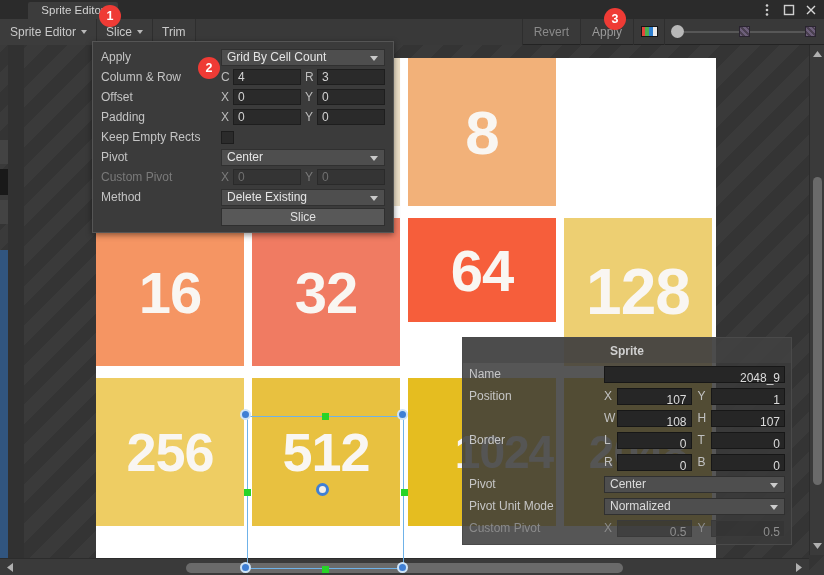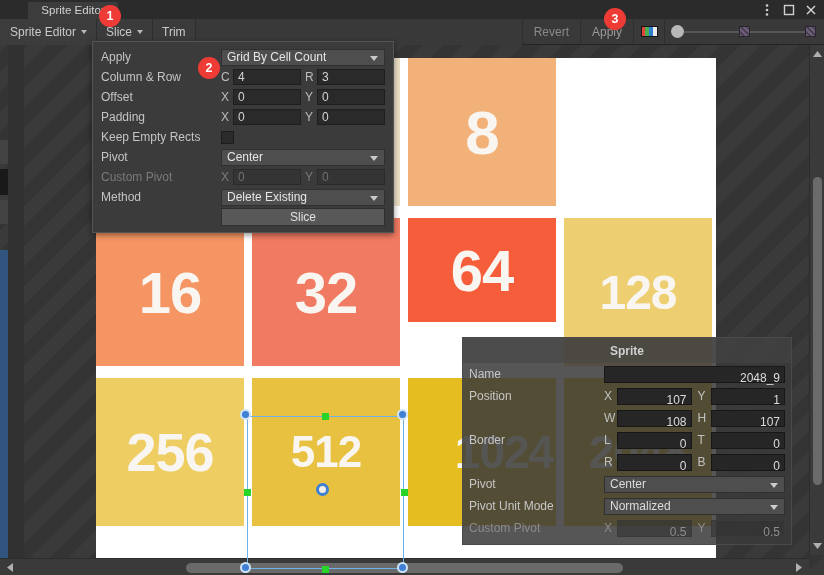--- a/index.html
+++ b/index.html
@@ -266,27 +266,27 @@
         </div>
         <div class="tile" style="left: 0px; top: 160px; width: 148px; height: 148px; background: rgb(245, 149, 99); color: rgb(249, 246, 242); font-size: 58px;">
           <span>16</span>
         </div>
         <div class="tile" style="left: 156px; top: 160px; width: 148px; height: 148px; background: rgb(240, 123, 98); color: rgb(249, 246, 242); font-size: 58px;">
           <span>32</span>
         </div>
         <div class="tile" style="left: 312px; top: 160px; width: 148px; height: 104px; background: rgb(246, 94, 59); color: rgb(249, 246, 242); font-size: 58px;">
           <span>64</span>
         </div>
-        <div class="tile" style="left: 468px; top: 160px; width: 148px; height: 148px; background: rgb(237, 207, 114); color: rgb(249, 246, 242); font-size: 48px;">
+        <div class="tile" style="left: 468px; top: 160px; width: 148px; height: 148px; background: rgb(237, 207, 114); color: rgb(249, 246, 242); font-size: 64px;">
           <span>128</span>
         </div>
         <div class="tile" style="left: 0px; top: 320px; width: 148px; height: 148px; background: rgb(238, 205, 99); color: rgb(249, 246, 242); font-size: 54px;">
           <span>256</span>
         </div>
-        <div class="tile" style="left: 156px; top: 320px; width: 148px; height: 148px; background: rgb(232, 193, 64); color: rgb(249, 246, 242); font-size: 44px;">
+        <div class="tile" style="left: 156px; top: 320px; width: 148px; height: 148px; background: rgb(232, 193, 64); color: rgb(249, 246, 242); font-size: 54px;">
           <span>512</span>
         </div>
         <div class="tile" style="left: 312px; top: 320px; width: 148px; height: 148px; background: rgb(229, 189, 32); color: rgb(249, 246, 242); font-size: 46px; padding-left: 44px;">
           <span>1024</span>
         </div>
         <div class="tile" style="left: 468px; top: 320px; width: 148px; height: 148px; background: rgb(224, 183, 19); color: rgb(249, 246, 242); font-size: 46px;">
           <span>2048</span>
         </div>
       </div>
 

